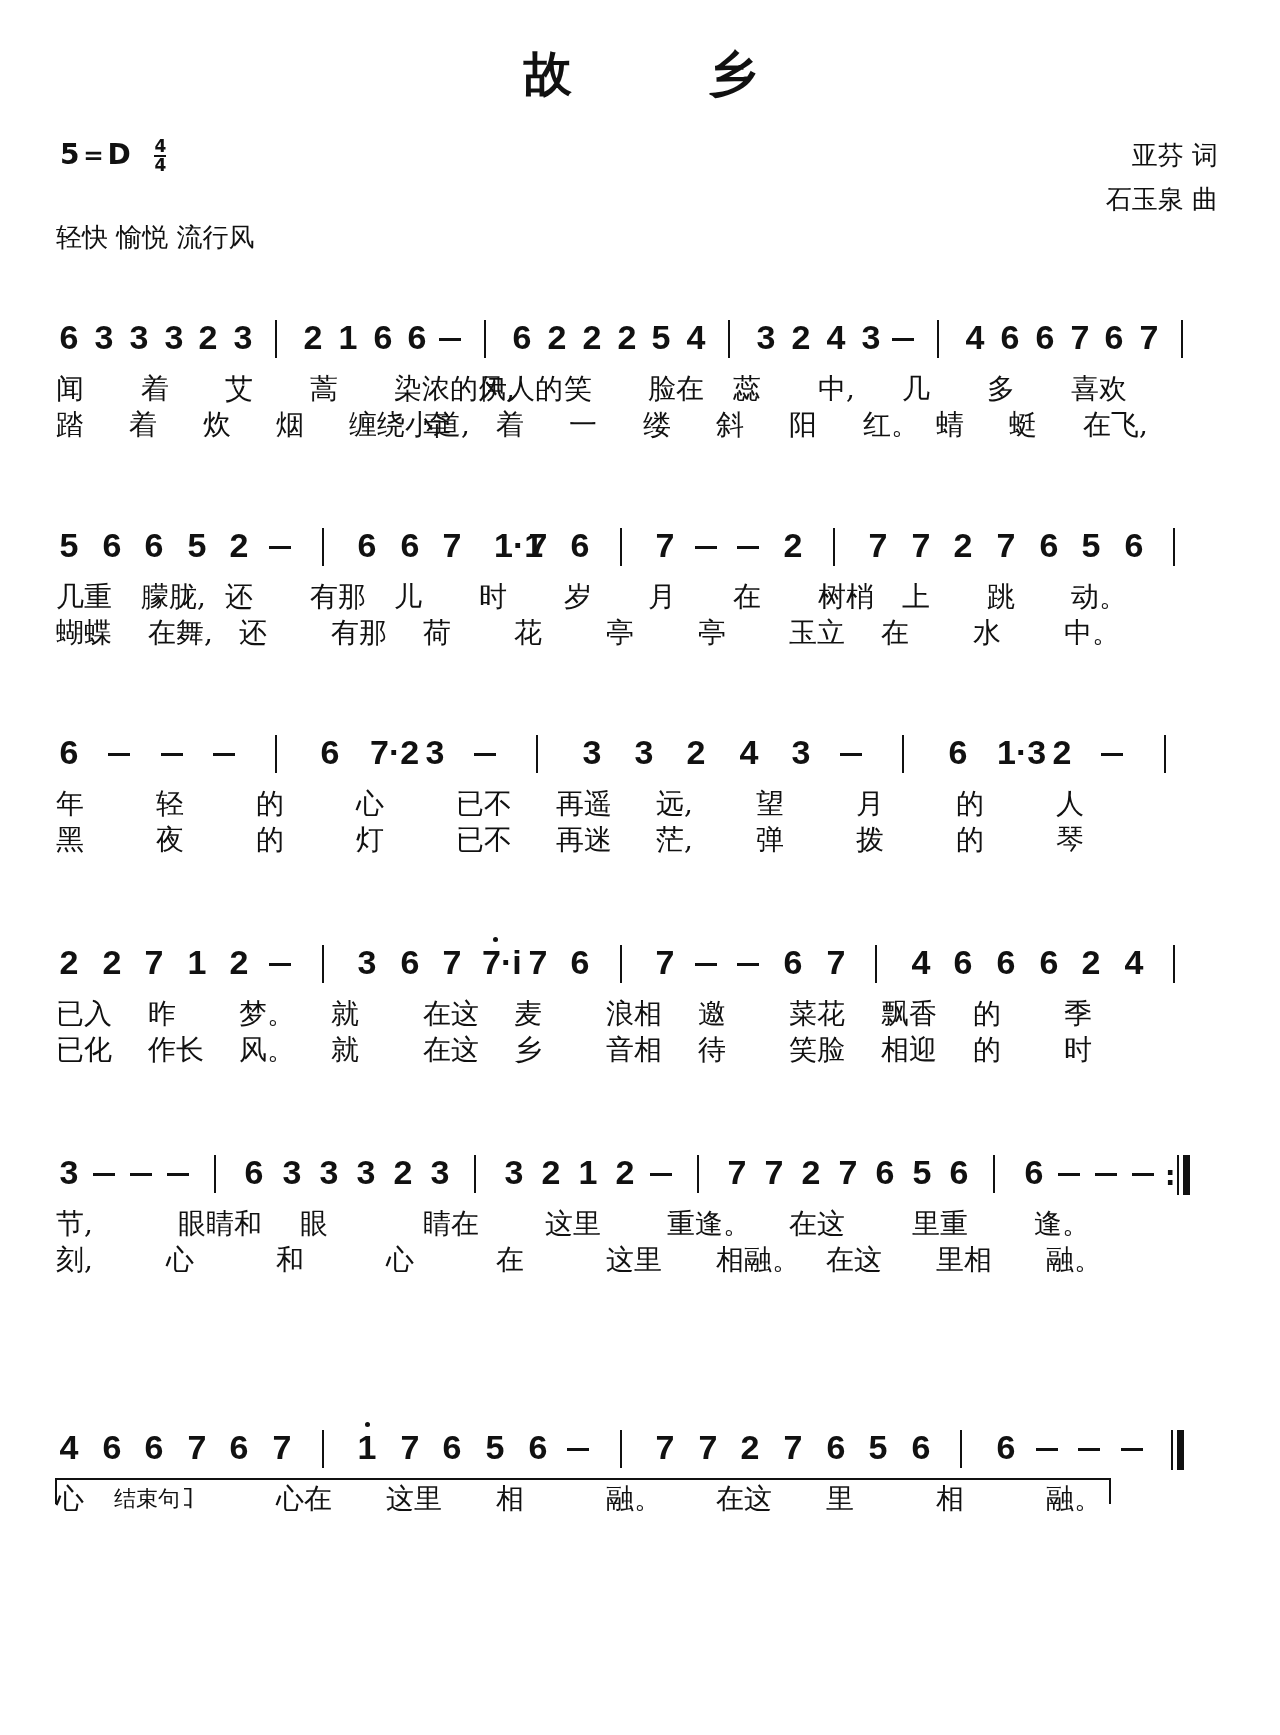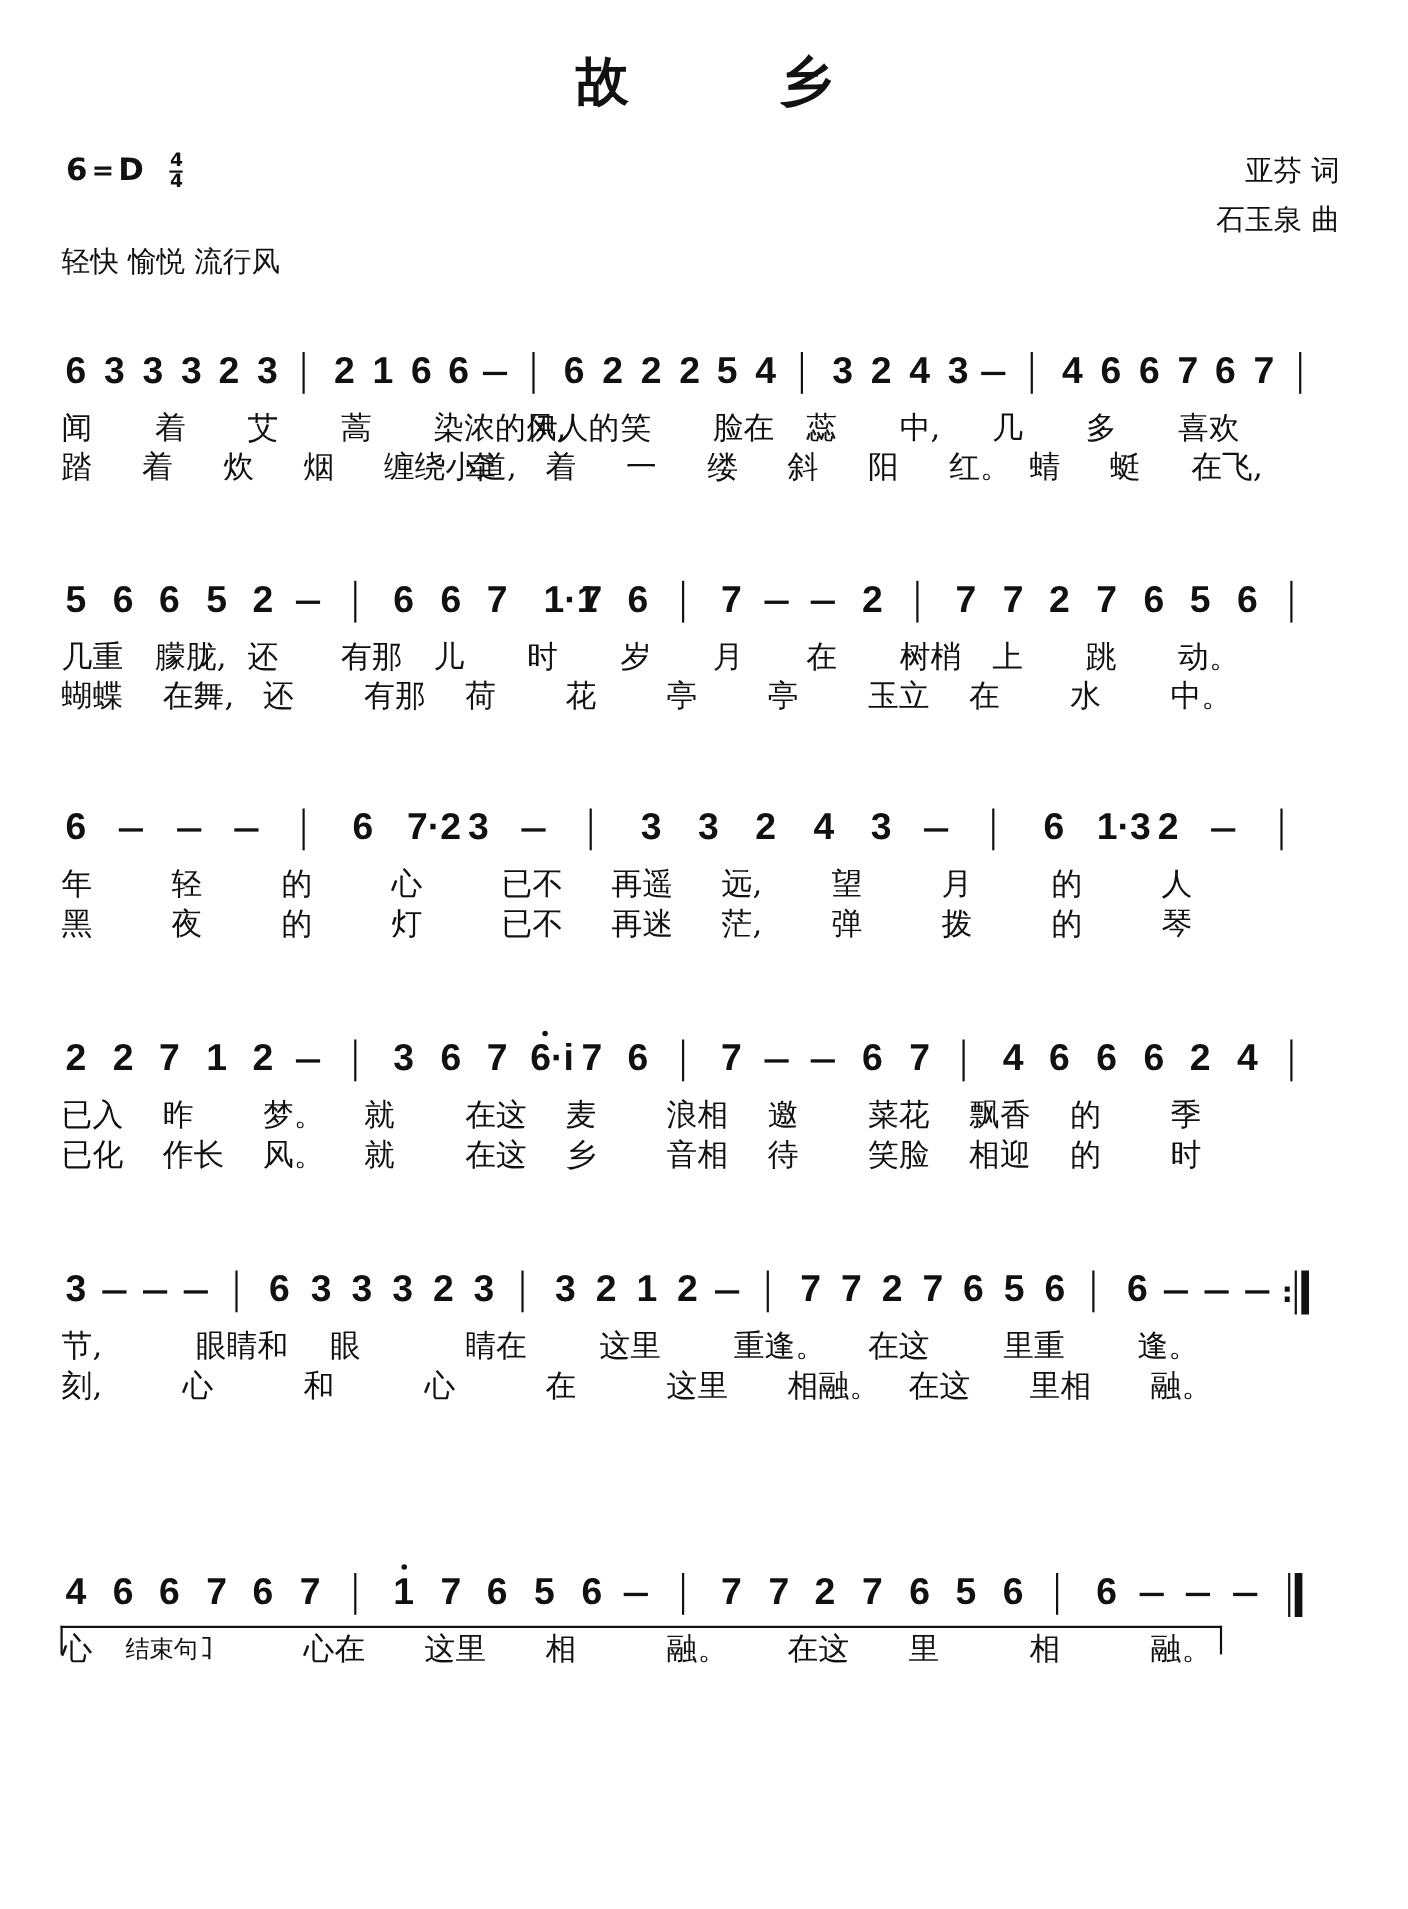--- a/index.html
+++ b/index.html
@@ -36,21 +36,21 @@
   .lyr { position: relative; height: 36px; font-size: 28px; font-family: "DejaVu Serif", "Liberation Serif", serif; white-space: pre; }
   .lyr span { position: absolute; top: 0; }
   .bracket { position: absolute; left: 55px; top: 1478px; width: 1052px; height: 24px; border-top: 2px solid #111; border-left: 2px solid #111; border-right: 2px solid #111; }
   .bracket-label { position: absolute; left: 110px; top: 1484px; font-size: 22px; background: #fff; padding: 0 4px; font-family: "DejaVu Serif", serif; }
 </style>
 </head>
 <body>
 
 <div class="title">故 乡</div>
 <div class="key">
-  <span>6＝D</span>
+  <span>5＝D</span>
   <span class="ts">
     <span>4</span><i></i><span>4</span>
   </span>
 </div>
 <div class="credit l1">亚芬 词</div>
 <div class="credit l2">石玉泉 曲</div>
 <div class="tempo">轻快 愉悦 流行风</div>
 
 <div id="score">
     <div class="system" style="top: 300px;">
@@ -158,21 +158,21 @@
         <div class="n" style="left: 0px;">2</div>
         <div class="n" style="left: 43px;">2</div>
         <div class="n" style="left: 85px;">7</div>
         <div class="n" style="left: 128px;">1</div>
         <div class="n" style="left: 170px;">2</div>
         <div class="dash" style="left: 213px;"></div>
         <div class="bar" style="left: 266px;"></div>
         <div class="n" style="left: 298px;">3</div>
         <div class="n" style="left: 341px;">6</div>
         <div class="n" style="left: 383px;">7</div>
-        <div class="n ud" style="left: 426px;">6·i</div>
+        <div class="n ud" style="left: 426px;">7·i</div>
         <div class="n" style="left: 469px;">7</div>
         <div class="n" style="left: 511px;">6</div>
         <div class="bar" style="left: 564px;"></div>
         <div class="n" style="left: 596px;">7</div>
         <div class="dash" style="left: 639px;"></div>
         <div class="dash" style="left: 681px;"></div>
         <div class="n" style="left: 724px;">6</div>
         <div class="n" style="left: 767px;">7</div>
         <div class="bar" style="left: 819px;"></div>
         <div class="n" style="left: 852px;">4</div>

